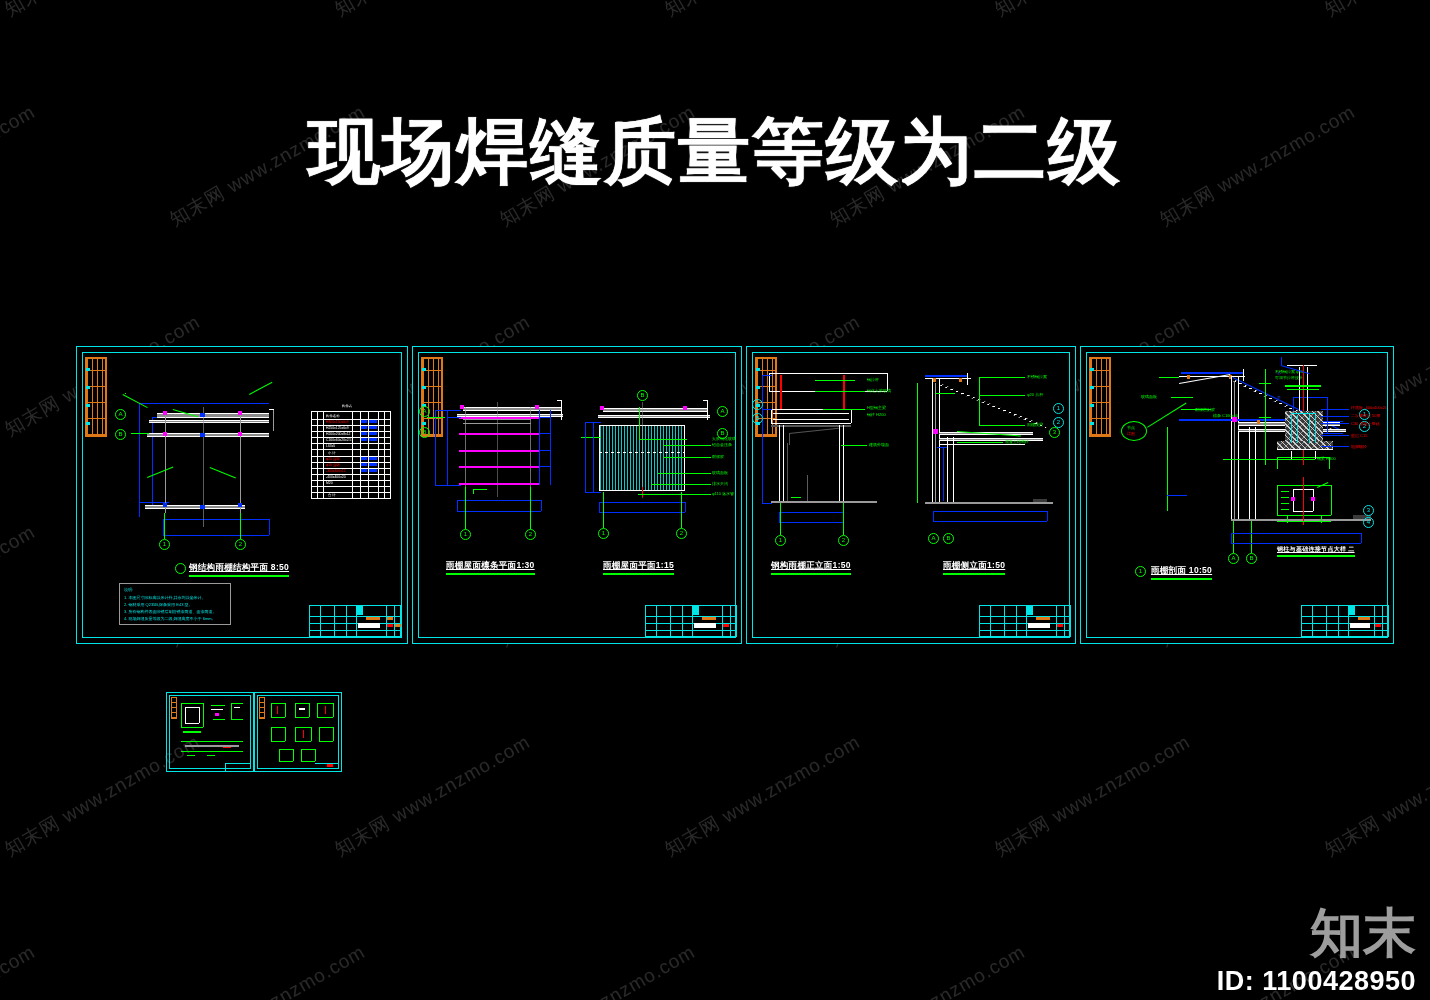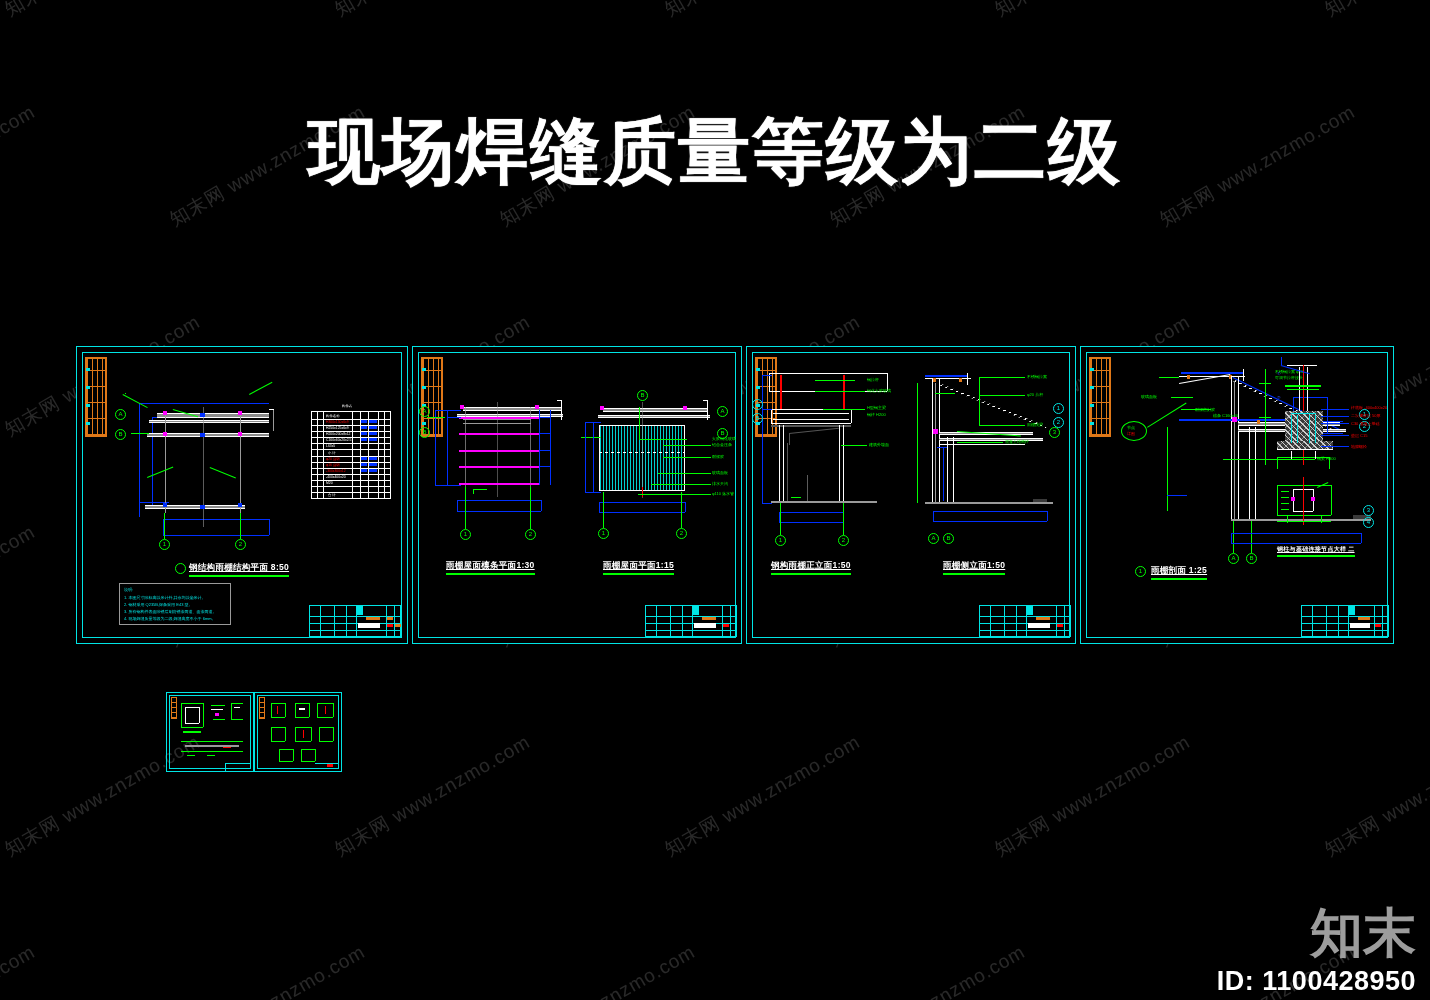--- a/index.html
+++ b/index.html
@@ -618,21 +618,21 @@
       <div class="bub" style="left:165px;top:206px;">B</div>
       <div class="bubc" style="left:278px;top:62px;">1</div>
       <div class="bubc" style="left:278px;top:74px;">2</div>
       <div class="bubc" style="left:282px;top:158px;">3</div>
       <div class="bubc" style="left:282px;top:170px;">4</div>
 
       <div class="bub" style="left:54px;top:219px;">
         <span>1</span>
       </div>
       <div class="dtitle" style="left:70px;top:218px;">
-        <u>雨棚剖面 1:25</u>
+        <u>雨棚剖面 10:50</u>
       </div>
     </div>
 
     <div>
       <div class="ln" style="left:206px;top:18px;width:30px;height:1px;"></div>
       <div class="ln red" style="left:222px;top:18px;width:1px;height:100px;"></div>
       <div class="ln" style="left:218px;top:20px;width:1px;height:44px;"></div>
       <div class="ln" style="left:226px;top:20px;width:1px;height:44px;"></div>
       <div class="ln green" style="left:204px;top:38px;width:36px;height:2px;"></div>
       <div class="ln green" style="left:206px;top:42px;width:32px;height:1px;"></div>

